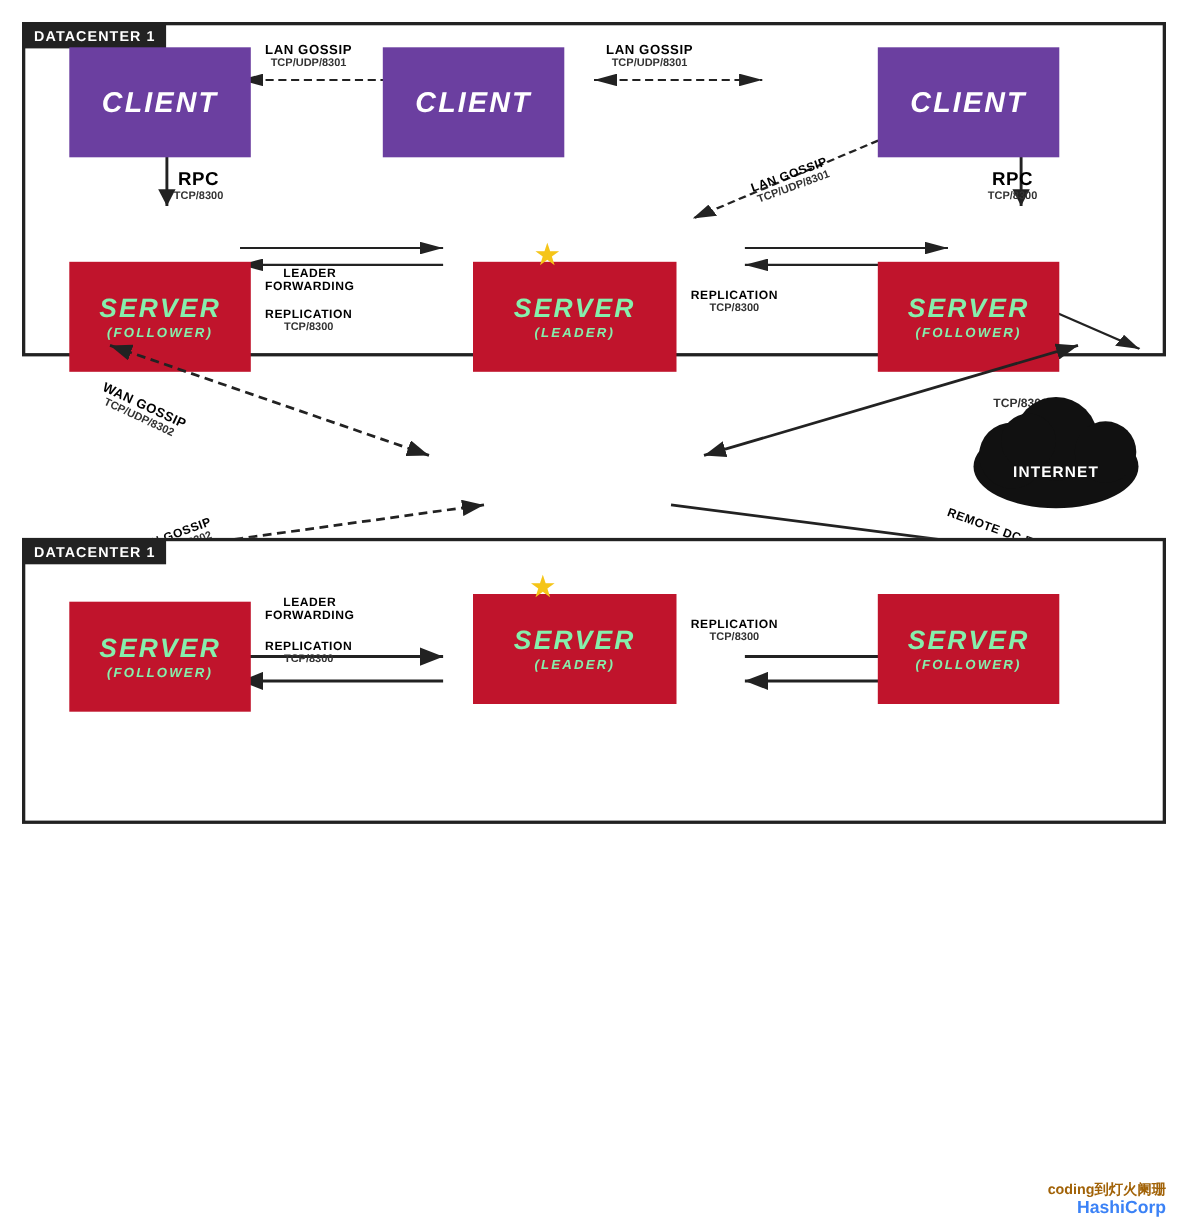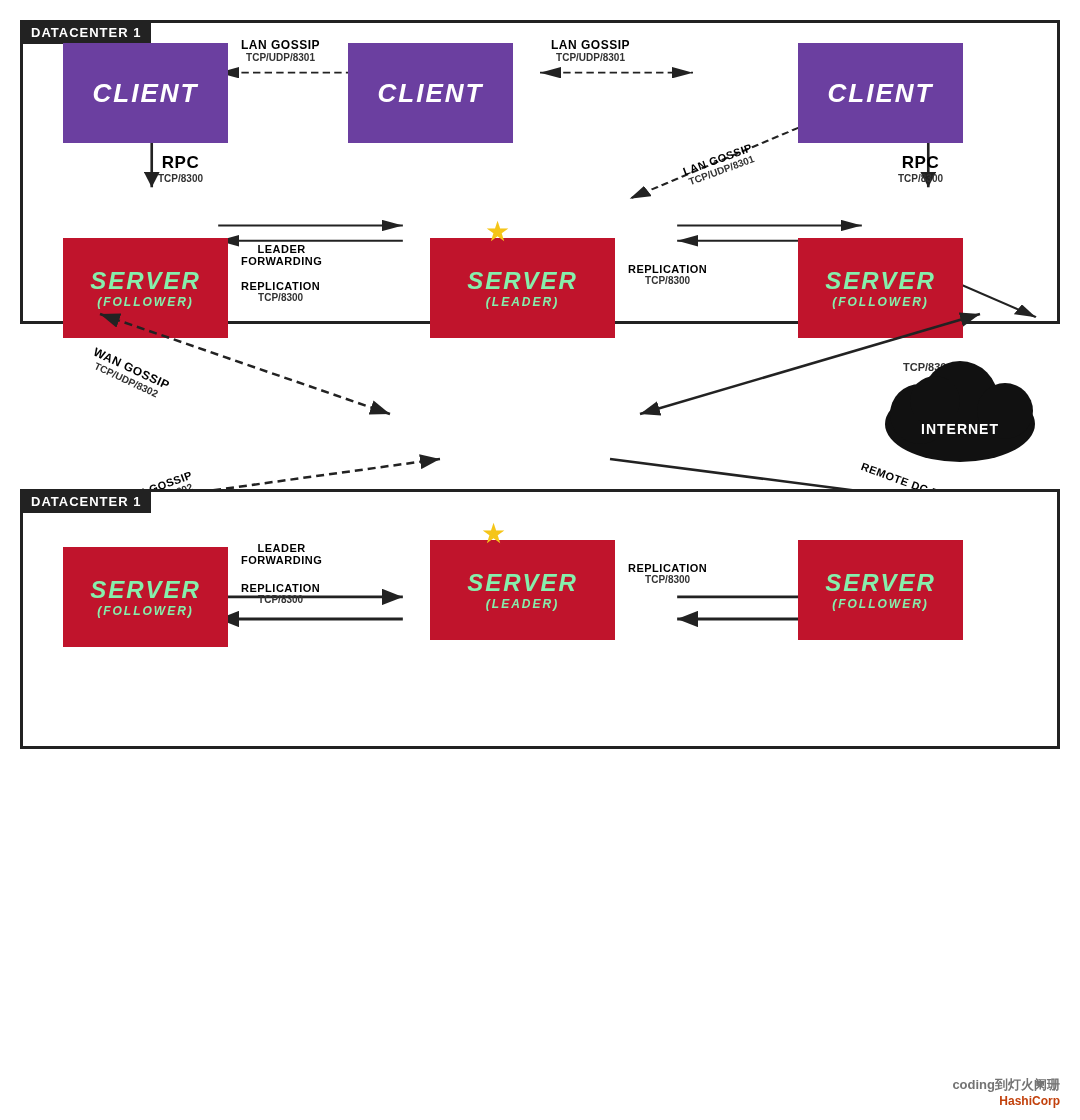--- a/index.html
+++ b/index.html
@@ -351,15 +351,15 @@
     <div class="node server-box" style="left:775px; top:48px;">
       <span class="server-title">SERVER</span>
       <span class="server-sub">(FOLLOWER)</span>
     </div>
 
   </div>
 
 </div>
 
 <div class="watermark">
-  <div style="font-size:13px; color:#737373;">coding到灯火阑珊</div>
-  <div style="font-size:12px; color:#c2410c;">HashiCorp</div>
+  <div style="font-size:13px; color:#a16207;">coding到灯火阑珊</div>
+  <div style="font-size:16px; color:#3b82f6;">HashiCorp</div>
 </div>
 
 </body></html>

